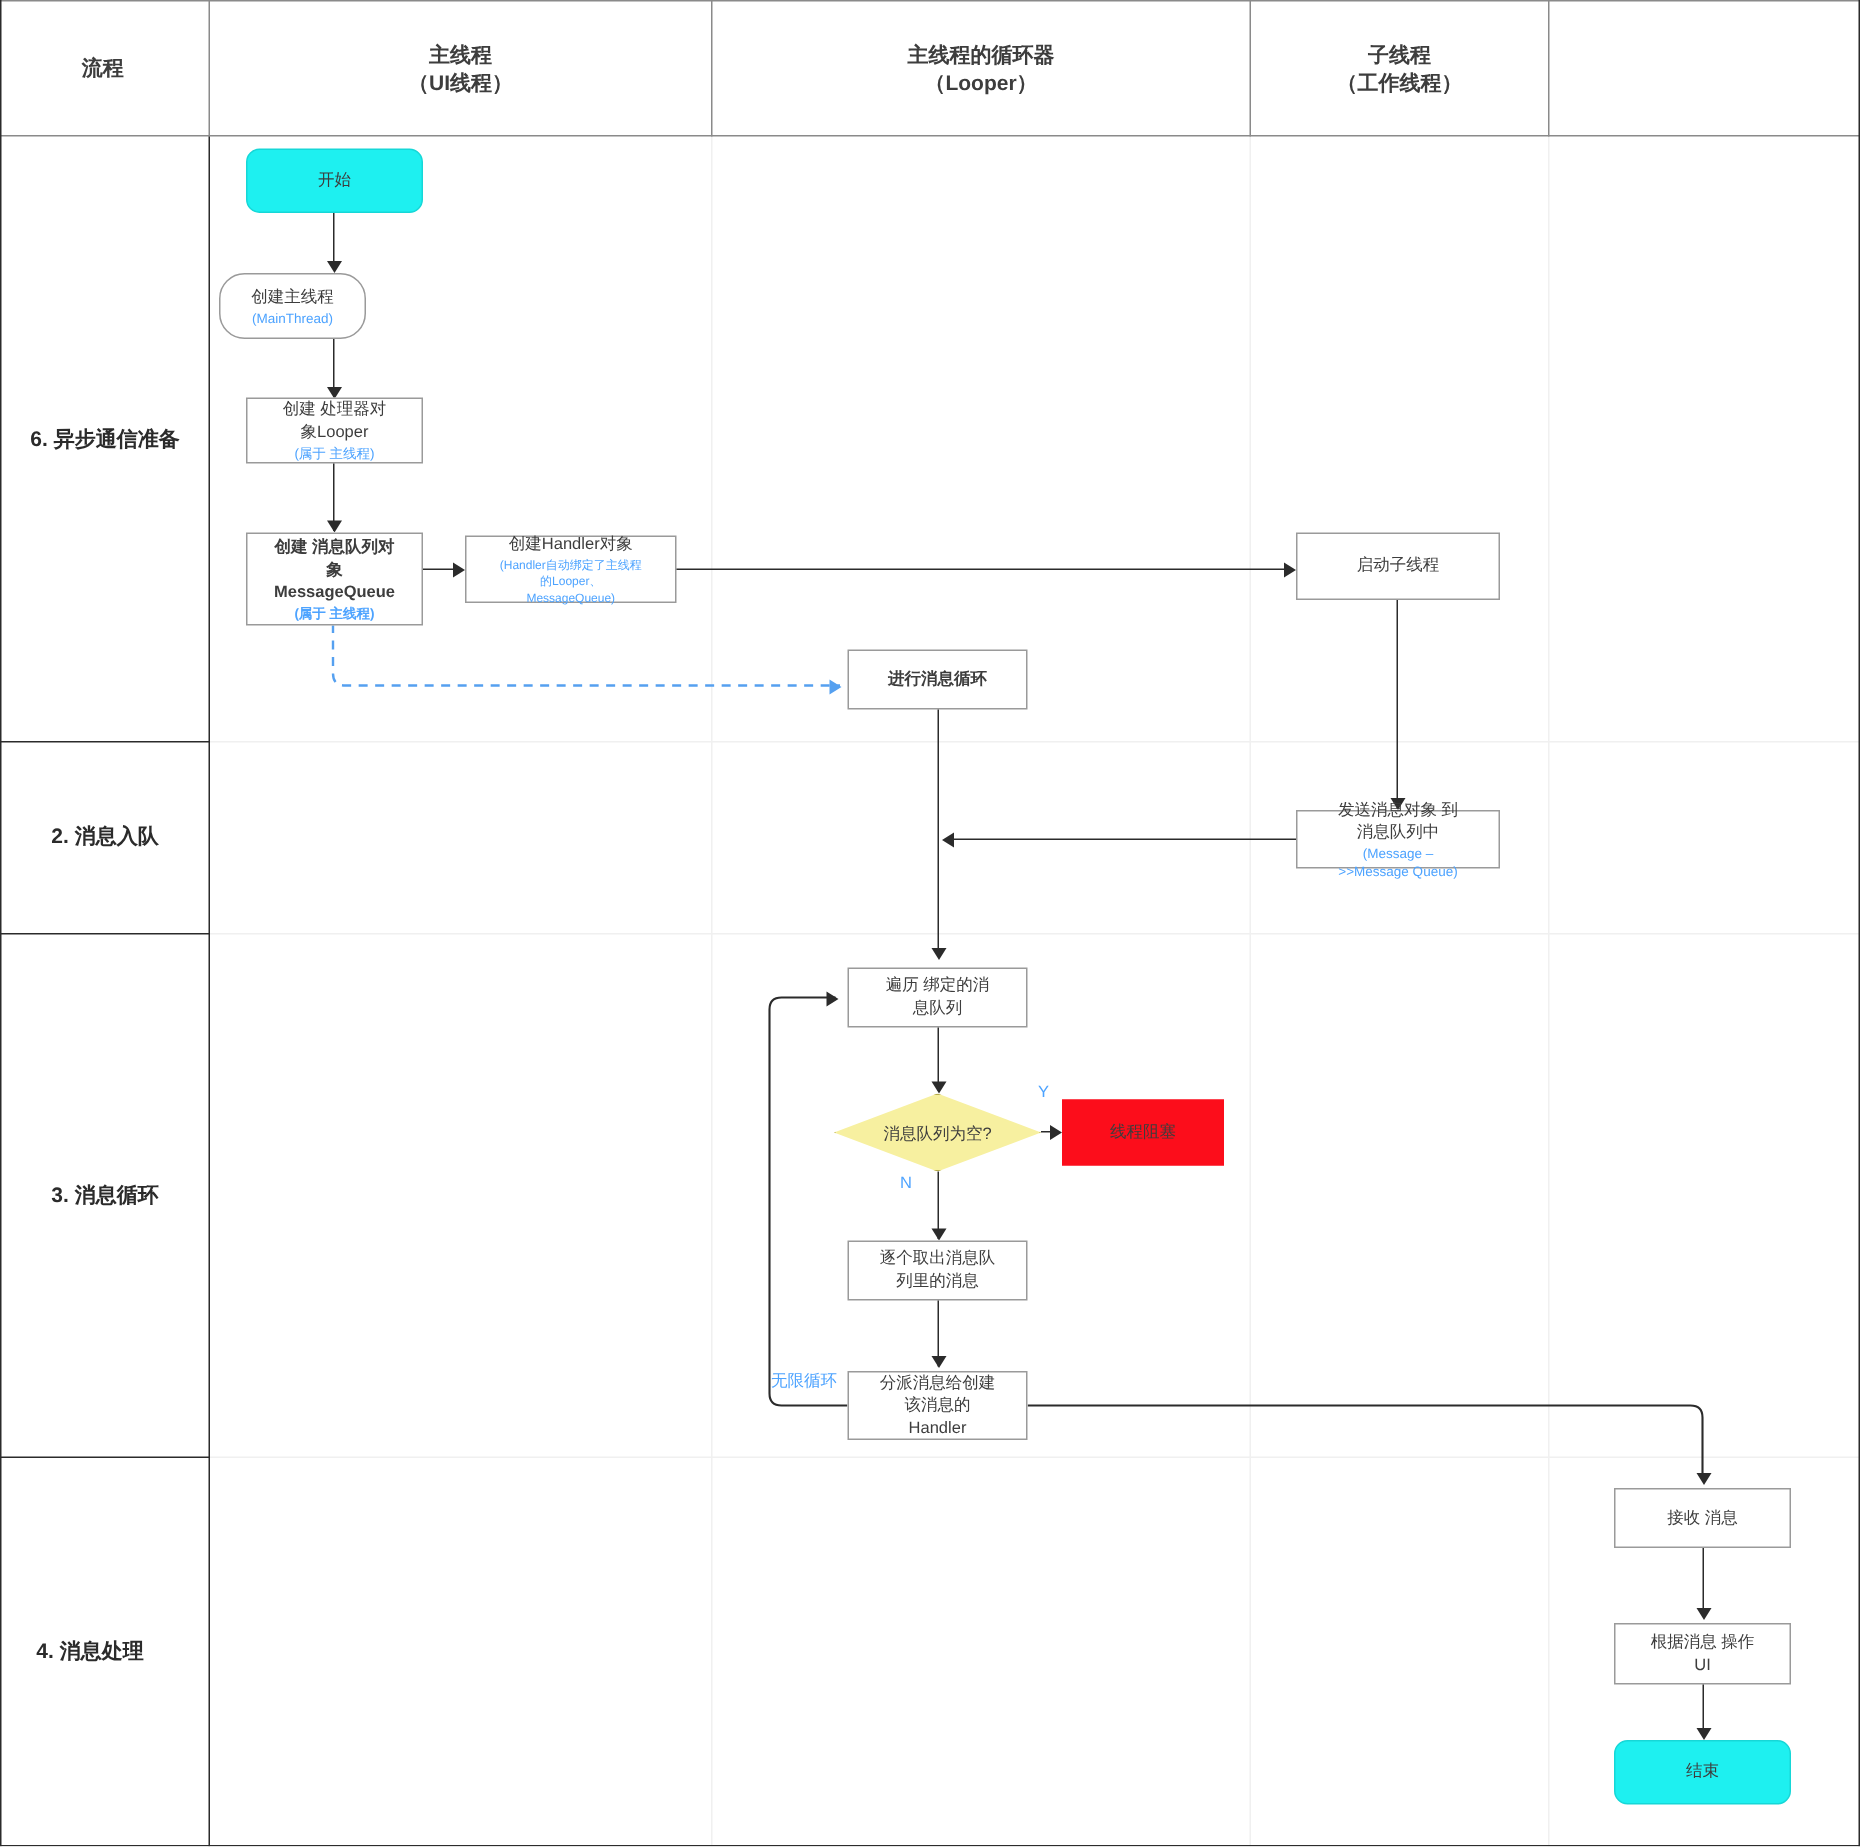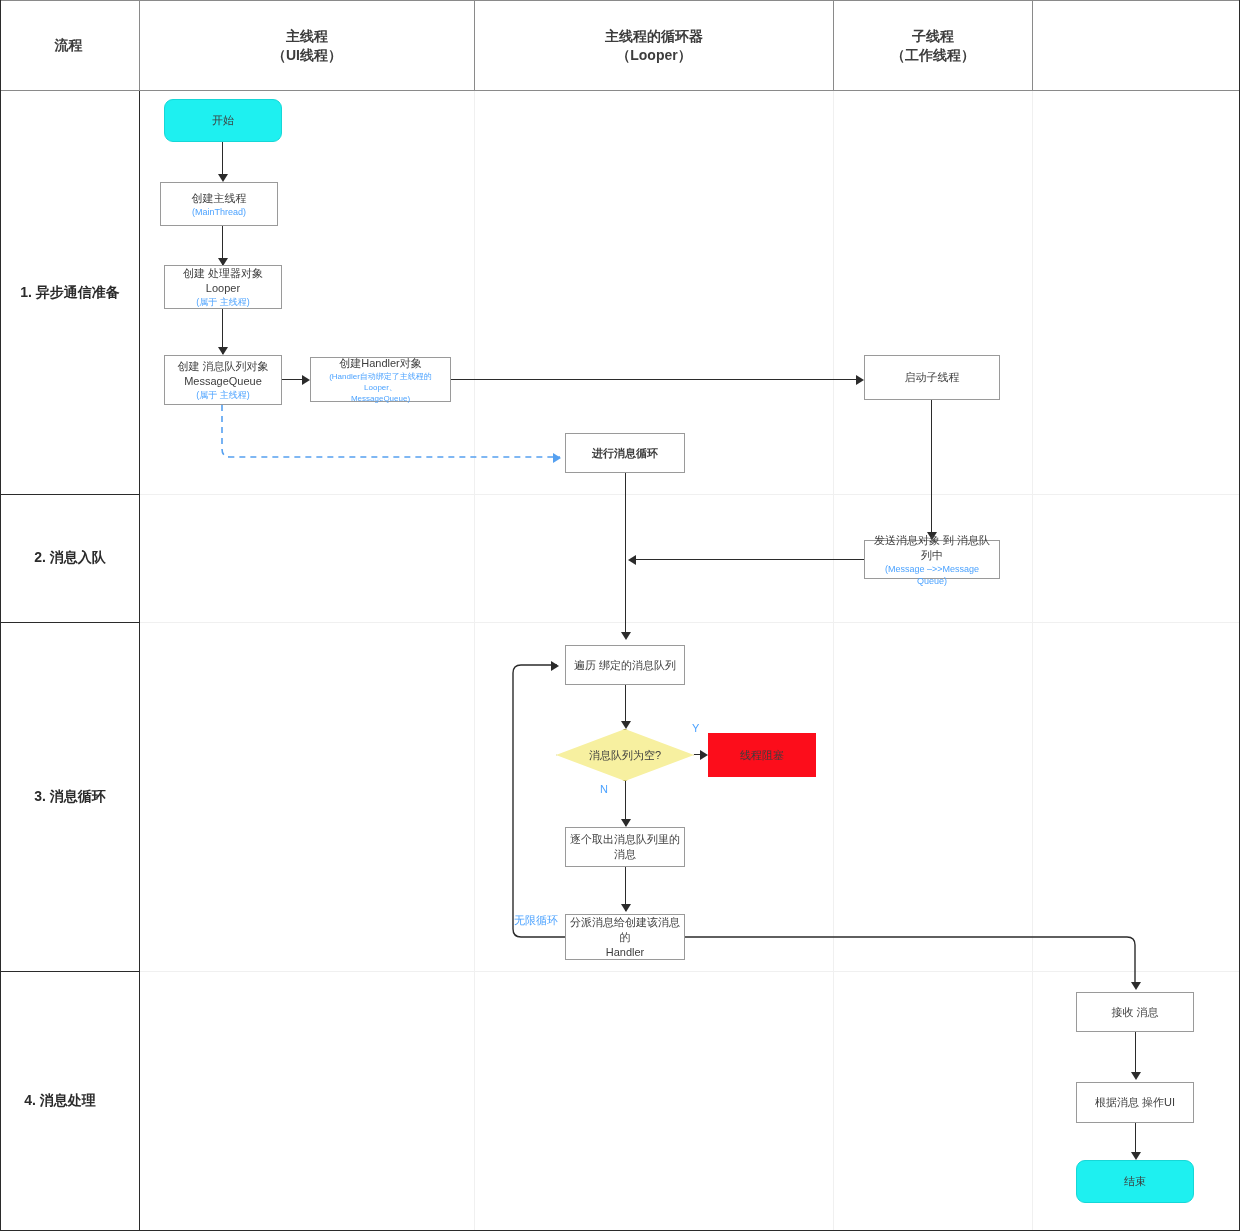--- a/index.html
+++ b/index.html
@@ -61,21 +61,21 @@
     display: flex;
     flex-direction: column;
     align-items: center;
     justify-content: center;
     text-align: center;
     background: #ffffff;
     border: 1px solid #9a9a9a;
     color: #3d3d3d;
     font-size: 11px;
     line-height: 15px;
-    padding: 2px 4px;
+    padding: 2px 20px;
   }
   .node .main-txt { white-space: pre-line; }
   .node .sub-txt {
     color: #4da3ff;
     font-size: 9px;
     line-height: 12px;
     white-space: pre-line;
   }
   .node.terminal {
     background: #1ef0f0;
@@ -188,58 +188,58 @@
   </div>
   <div class="col-header" style="left:475px; top:0px; width:358px; height:91px;">
     <span>主线程的循环器</span>
     <span class="sub">（Looper）</span>
   </div>
   <div class="col-header" style="left:834px; top:0px; width:198px; height:91px;">
     <span>子线程</span>
     <span class="sub">（工作线程）</span>
   </div>
 
-  <div class="row-label" style="left:0px; top:91px; width:140px; height:403px;">1. 异步通信准备</div>
+  <div class="row-label" style="left:0px; top:91px; width:140px; height:403px;">6. 异步通信准备</div>
   <div class="row-label" style="left:0px; top:494px; width:140px; height:128px;">2. 消息入队</div>
   <div class="row-label" style="left:0px; top:622px; width:140px; height:349px;">3. 消息循环</div>
   <div class="row-label" style="left:0px; top:971px; width:120px; height:260px;">4. 消息处理</div>
 
   <svg class="svg-overlay" viewBox="0 0 1240 1231">
 
     <path d="M 565 937 L 521 937 Q 513 937 513 929 L 513 673 Q 513 665 521 665 L 557 665" fill="none" stroke="#2b2b2b" stroke-width="1.4"></path>
 
     <path d="M 685 937 L 1127 937 Q 1135 937 1135 945 L 1135 985" fill="none" stroke="#2b2b2b" stroke-width="1.4"></path>
 
     <path d="M 222 405 L 222 449 Q 222 457 230 457 L 560 457" fill="none" stroke="#55a0f0" stroke-width="1.6" stroke-dasharray="6 5"></path>
   </svg>
 
   <div class="node terminal" style="left:164px; top:99px; width:118px; height:43px;">
     <span class="main-txt">开始</span>
   </div>
 
   <div class="conn vert" style="left:222px; top:142px; height:38px;"></div>
   <div class="arrowhead down" style="left:218px; top:174px;"></div>
 
-  <div class="node" style="left:160px; top:182px; width:118px; height:44px;">
+  <div class="node" style="left:146px; top:182px; width:98px; height:44px;border-radius:17px;">
     <span class="main-txt">创建主线程</span>
     <span class="sub-txt">(MainThread)</span>
   </div>
 
   <div class="conn vert" style="left:222px; top:226px; height:39px;"></div>
   <div class="arrowhead down" style="left:218px; top:258px;"></div>
 
   <div class="node" style="left:164px; top:265px; width:118px; height:44px;">
     <span class="main-txt">创建 处理器对象Looper</span>
     <span class="sub-txt">(属于 主线程)</span>
   </div>
 
   <div class="conn vert" style="left:222px; top:309px; height:45px;"></div>
   <div class="arrowhead down" style="left:218px; top:347px;"></div>
 
-  <div class="node" style="left:164px; top:355px; width:118px; height:50px;">
+  <div class="node" style="left:164px; top:355px; width:118px; height:62px;font-weight:bold;">
     <span class="main-txt">创建 消息队列对象
 MessageQueue</span>
     <span class="sub-txt">(属于 主线程)</span>
   </div>
 
   <div class="conn horiz" style="left:282px; top:379px; width:26px;"></div>
   <div class="arrowhead right" style="left:302px; top:375px;"></div>
 
   <div class="node tiny-sub" style="left:310px; top:357px; width:141px; height:45px;">
     <span class="main-txt">创建Handler对象</span>

